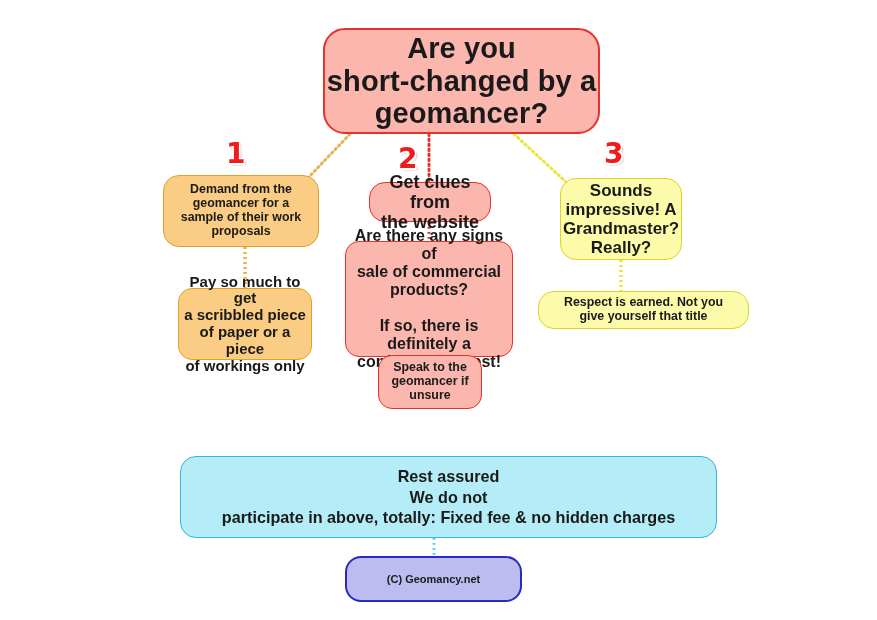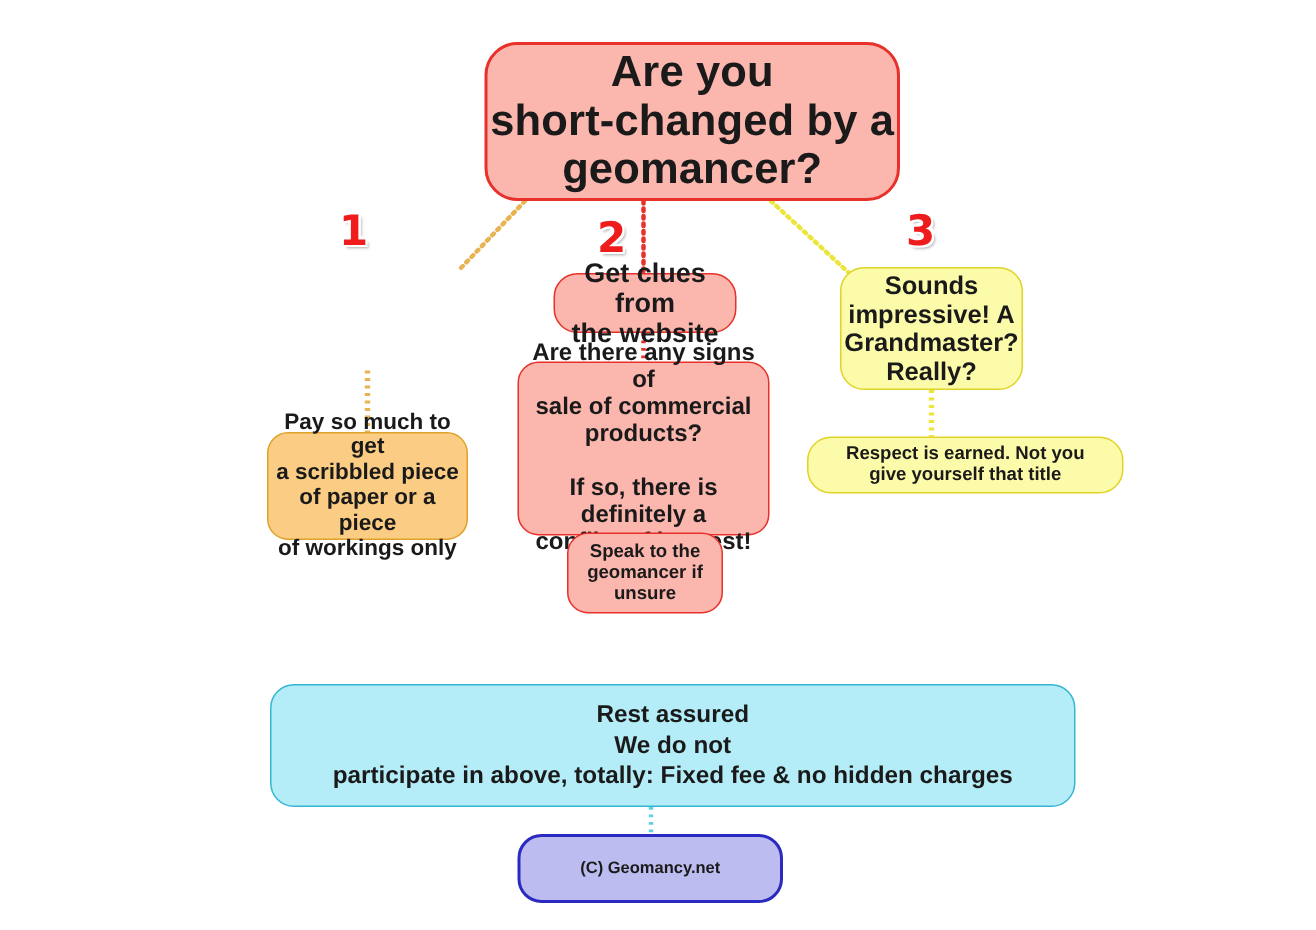--- a/index.html
+++ b/index.html
@@ -183,20 +183,24 @@
   </svg>
 
   <div class="node n-title">Are you
 short-changed by a
 geomancer?</div>
 
   <div class="step-num num1">1</div>
   <div class="step-num num2">2</div>
   <div class="step-num num3">3</div>
 
+  <div class="node n-b1">Demand from the
+geomancer for a
+sample of their work
+proposals</div>
   <div class="node n-b1sub">Pay so much to get
 a scribbled piece
 of paper or a piece
 of workings only</div>
 
   <div class="node n-b2">Get clues from
 the website</div>
   <div class="node n-b2sub">Are there any signs of
 sale of commercial
 products?

